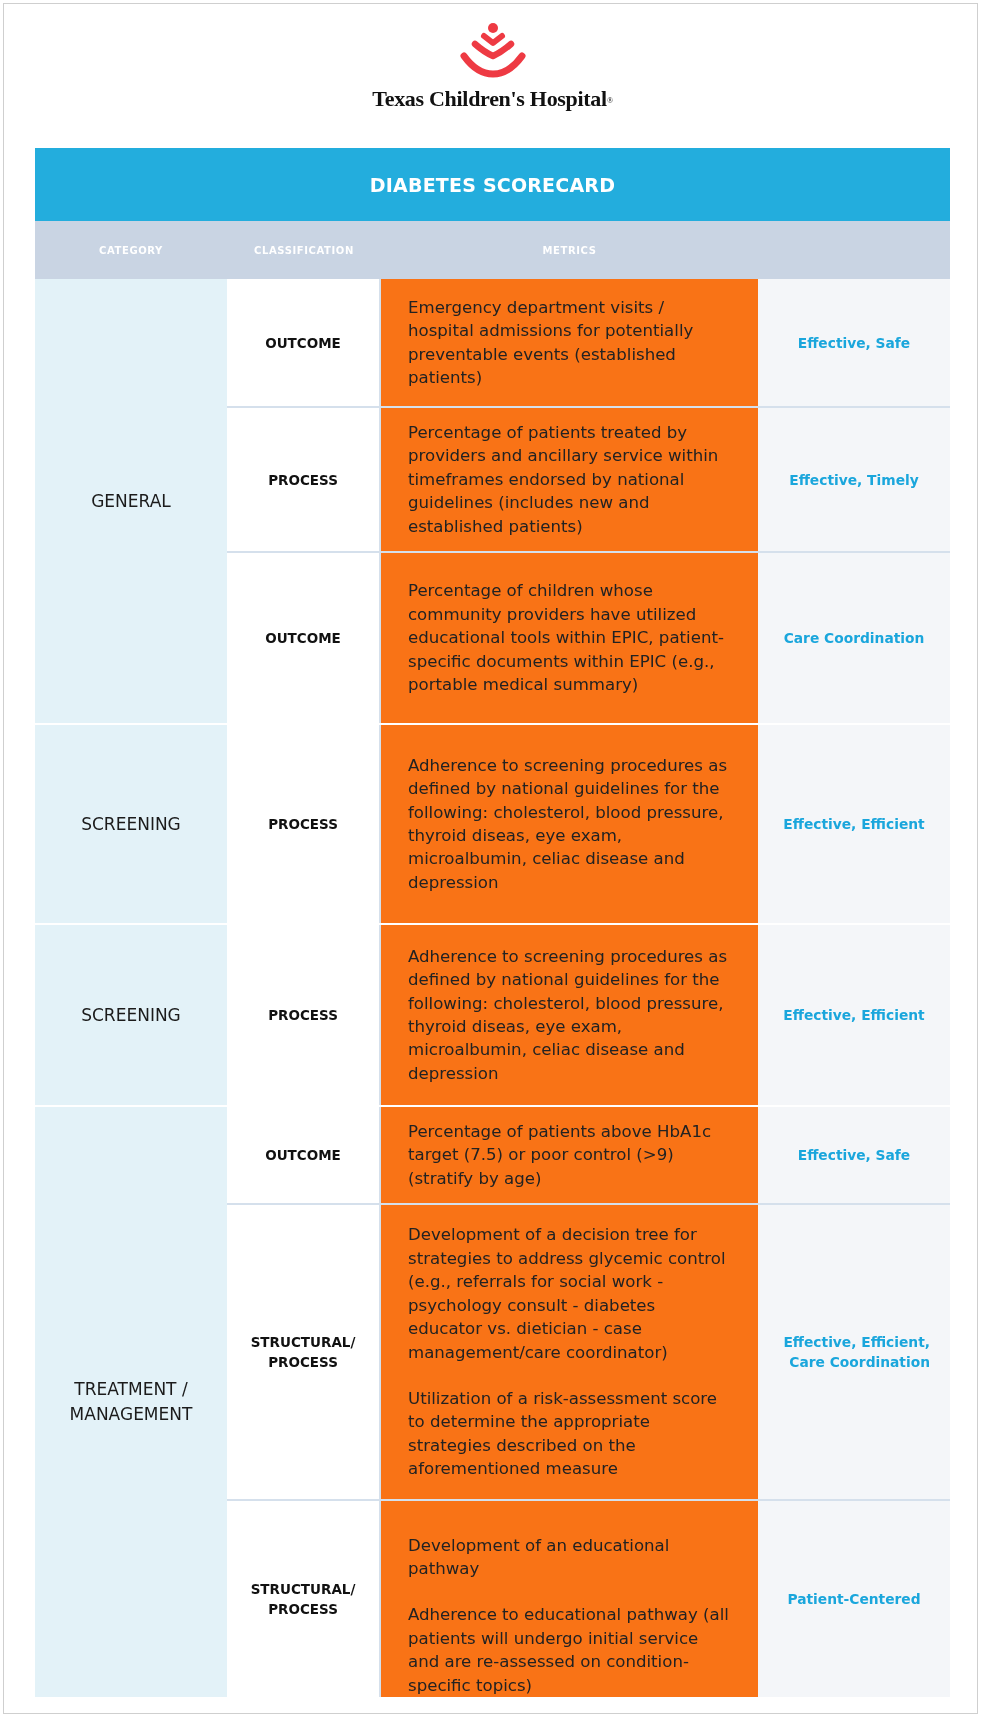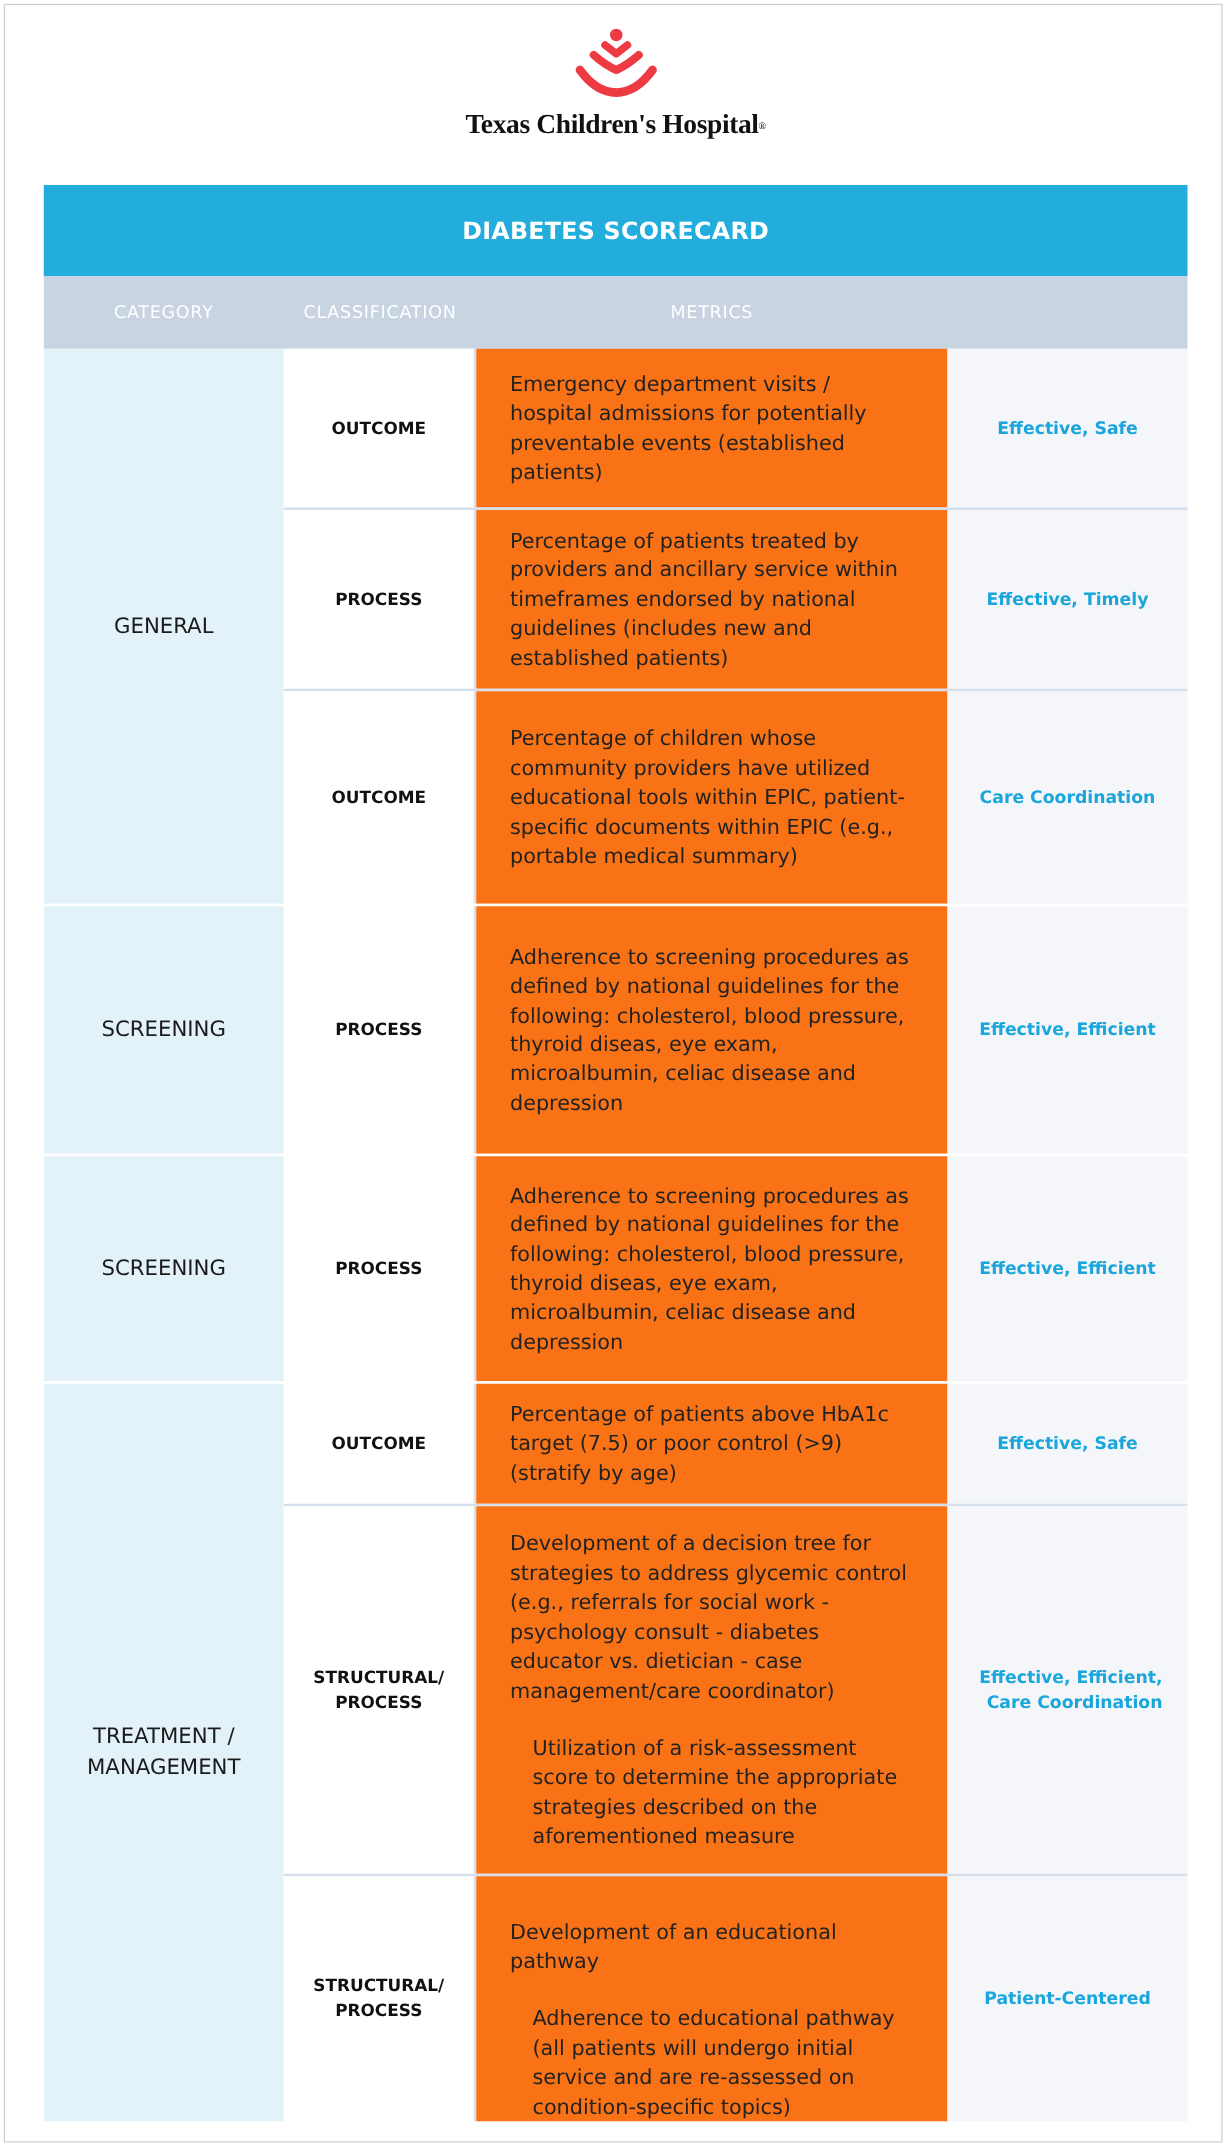--- a/index.html
+++ b/index.html
@@ -11,39 +11,39 @@
   .logo svg { display:block; margin:0 auto; }
   .logo-text { font-family:"Liberation Serif", "DejaVu Serif", serif; font-weight:bold;
                font-size:22px; color:#111; letter-spacing:-0.3px; margin-top:0px; line-height:26px; }
   .logo-text sup { font-size:8px; font-weight:normal; vertical-align:top; position:relative; top:2px; }
 
   .table { position:absolute; left:35px; top:148px; width:915px; }
   .title-bar { height:73px; background:#23addd; color:#fff; font-weight:bold; font-size:19px;
                display:flex; align-items:center; justify-content:center; letter-spacing:0.2px; }
   .head-row { height:58px; background:#c9d4e3; display:flex; }
   .head-row div { display:flex; align-items:center; justify-content:center; color:#fff;
-                  font-weight:normal; font-size:14px; letter-spacing:0.6px; }
+                  font-weight:bold; font-size:10px; letter-spacing:0.6px; }
   .c-cat { width:192px; } .c-cls { width:154px; } .c-met { width:377px; } .c-iom { width:192px; }
 
   .group { display:flex; position:relative; }
   .group + .group { border-top:2px solid #ffffff; }
   .cat-cell { width:192px; background:#e3f2f8; display:flex; align-items:center; justify-content:center;
               text-align:center; font-weight:normal; font-size:17px; color:#1b1b1b; line-height:25px;
               flex-shrink:0; }
   .rows { flex:1; display:flex; flex-direction:column; }
   .row { display:flex; box-sizing:border-box; }
   .row + .row { border-top:2px solid #d5e0ec; }
   .cls { width:154px; display:flex; align-items:center; justify-content:center; text-align:center;
          font-weight:bold; font-size:13.5px; color:#111; line-height:20px; background:#fff;
          border-right:2px solid #d5e0ec; box-sizing:border-box; }
   .met { width:377px; background:#f97316; box-sizing:border-box; padding:0 26px 0 27px;
          display:flex; flex-direction:column; justify-content:center; font-size:16.6px;
          line-height:23.4px; color:#222; }
   .met p { margin:0; }
-  .met p + p { margin-top:23px;margin-left:18px; }
+  .met p + p { margin-top:23px; }
   .iom { width:192px; background:#f4f6f9; display:flex; align-items:center; justify-content:center;
          text-align:center; font-weight:bold; font-size:13.8px; color:#1aa6dc; line-height:20px; padding:0 8px; box-sizing:border-box; }
 </style>
 </head>
 <body>
 
 <div class="frame"></div>
 
 <div class="logo">
   <svg width="72" height="64" viewBox="0 0 72 64">

